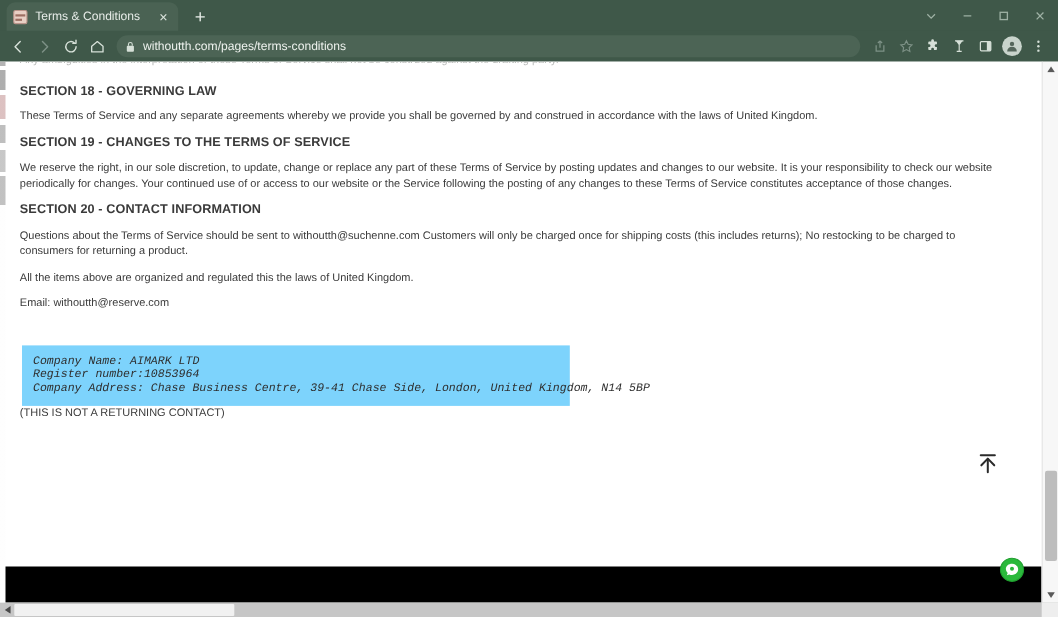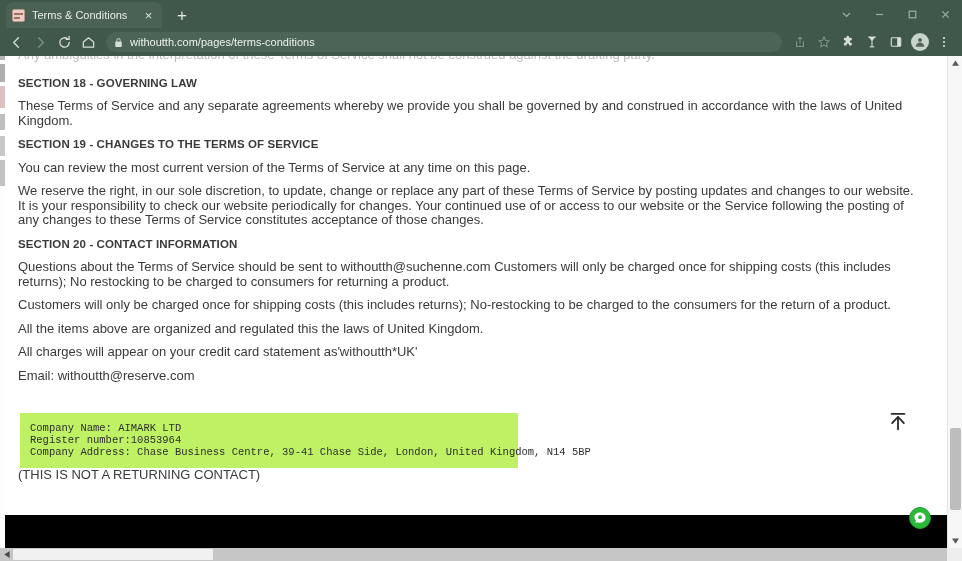--- a/index.html
+++ b/index.html
@@ -157,50 +157,51 @@
     overflow: hidden;
   }
   .page-content {
     position: absolute;
     left: 0; top: -8px;
     width: 938px;
     padding: 0 18px;
   }
   .page-content p {
     margin: 0 0 9px 0;
-    font-size: 13px;
+    font-size: 10px;
     line-height: 14.5px;
     color: #3a3a3a;
     font-family: "Liberation Sans", sans-serif;
   }
   .page-content p.clipped {
     color: #babcba;
     margin-bottom: 13px;
     white-space: nowrap;
     overflow: hidden;
   }
   .page-content h3 {
     margin: 0 0 9px 0;
     font-size: 11.5px;
     line-height: 14.5px;
     font-weight: 700;
     color: #3a3a3a;
     letter-spacing: 0.1px;
   }
   .spacer-md { height: 21px; }
   .codeblock {
-    background: #bef264;
+    background: #7dd3fc;
     width: 498px;
     margin: 0 0 0 2px;
     padding: 9px 10px 10px 10px;
     font-family: "Liberation Mono", monospace;
     font-size: 10.5px;
     line-height: 12px;
     color: #2e2e2e;
     white-space: pre;
+    font-style: italic;
   }
   .note-line {
     margin: 21px 0 0 0;
     font-size: 11.5px;
     color: #3a3a3a;
   }
 
   
   .left-gutter {
     position: absolute;
@@ -429,28 +430,25 @@
       <div class="left-gutter"></div>
 
       <div class="page-content">
 
         <p class="clipped">Any ambiguities in the interpretation of these Terms of Service shall not be construed against the drafting party.</p>
 
         <h3>SECTION 18 - GOVERNING LAW</h3>
         <p>These Terms of Service and any separate agreements whereby we provide you shall be governed by and construed in accordance with the laws of United Kingdom.</p>
 
         <h3>SECTION 19 - CHANGES TO THE TERMS OF SERVICE</h3>
-        <p>You can review the most current version of the Terms of Service at any time on this page.</p>
         <p>We reserve the right, in our sole discretion, to update, change or replace any part of these Terms of Service by posting updates and changes to our website. It is your responsibility to check our website periodically for changes. Your continued use of or access to our website or the Service following the posting of any changes to these Terms of Service constitutes acceptance of those changes.</p>
 
         <h3>SECTION 20 - CONTACT INFORMATION</h3>
         <p>Questions about the Terms of Service should be sent to withoutth@suchenne.com Customers will only be charged once for shipping costs (this includes returns); No restocking to be charged to consumers for returning a product.</p>
-        <p>Customers will only be charged once for shipping costs (this includes returns); No-restocking to be charged to the consumers for the return of a product.</p>
         <p>All the items above are organized and regulated this the laws of United Kingdom.</p>
-        <p>All charges will appear on your credit card statement as'withoutth*UK'</p>
         <p>Email: withoutth@reserve.com</p>
 
         <div class="spacer-md"></div>
 
         <div class="codeblock">Company Name: AIMARK LTD
 Register number:10853964
 Company Address: Chase Business Centre, 39-41 Chase Side, London, United Kingdom, N14 5BP</div>
 
         <p class="note-line">(THIS IS NOT A RETURNING CONTACT)</p>
       </div>

